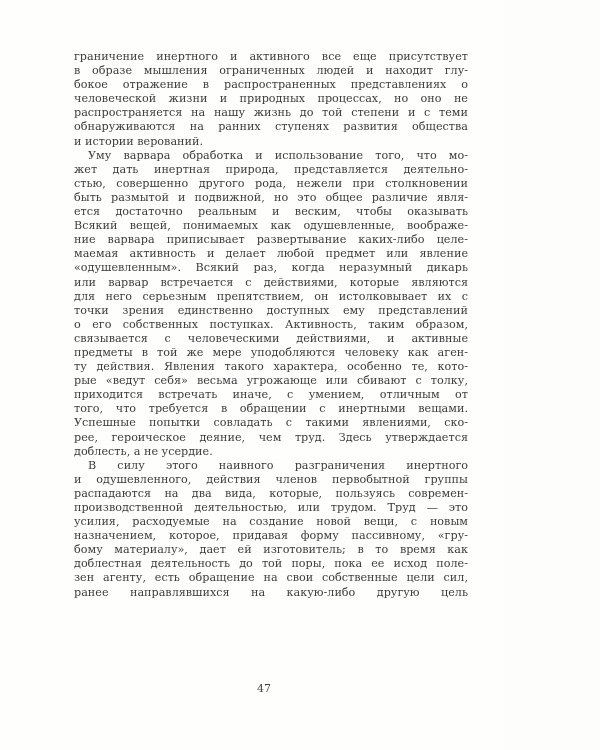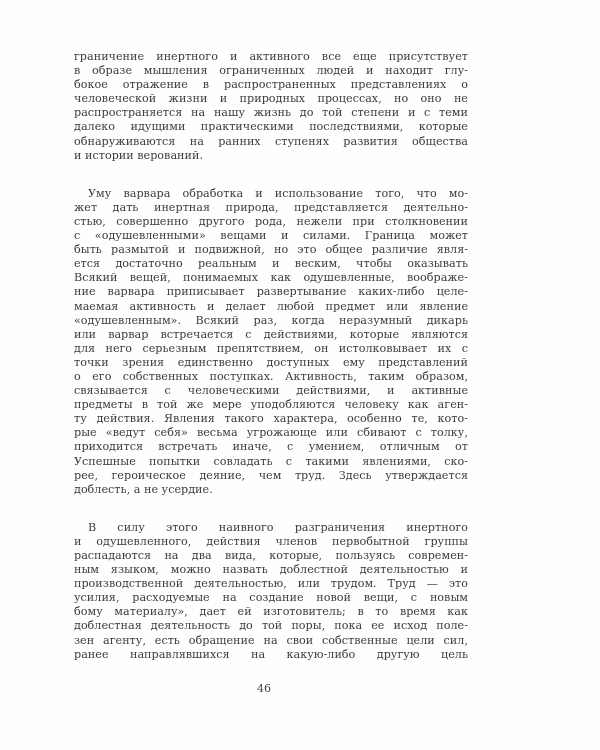--- a/index.html
+++ b/index.html
@@ -26,21 +26,21 @@
   .line {
     display: block;
     width: 394px;
     height: 14.1px;
     white-space: nowrap;
     text-align: justify;
     text-align-last: justify;
     overflow: hidden;
   }
   .line.last { text-align-last: left; }
-  .line.indent { padding-left: 14px; width: 380px; margin-top: 24px; }
+  .line.indent { padding-left: 14px; width: 380px; }
   .page-number {
     position: absolute;
     left: 250px;
     top: 682px;
     width: 28px;
     text-align: center;
     font-family: "DejaVu Serif", "Liberation Serif", serif;
     font-size: 11px;
     color: #444;
   }
@@ -50,58 +50,57 @@
 
 <div class="page">
   <div class="text-block">
 
     <div>
       <span class="line">граничение инертного и активного все еще присутствует</span>
       <span class="line">в образе мышления ограниченных людей и находит глу-</span>
       <span class="line">бокое отражение в распространенных представлениях о</span>
       <span class="line">человеческой жизни и природных процессах, но оно не</span>
       <span class="line">распространяется на нашу жизнь до той степени и с теми</span>
-      <span class="line">далеко идущими практическими последствиями, которые</span>
       <span class="line">обнаруживаются на ранних ступенях развития общества</span>
       <span class="line last">и истории верований.</span>
     </div>
 
     <div>
       <span class="line indent">Уму варвара обработка и использование того, что мо-</span>
       <span class="line">жет дать инертная природа, представляется деятельно-</span>
       <span class="line">стью, совершенно другого рода, нежели при столкновении</span>
-      <span class="line">с «одушевленными» вещами и силами. Граница может</span>
       <span class="line">быть размытой и подвижной, но это общее различие явля-</span>
       <span class="line">ется достаточно реальным и веским, чтобы оказывать</span>
       <span class="line">Всякий вещей, понимаемых как одушевленные, воображе-</span>
       <span class="line">ние варвара приписывает развертывание каких-либо целе-</span>
       <span class="line">маемая активность и делает любой предмет или явление</span>
       <span class="line">«одушевленным». Всякий раз, когда неразумный дикарь</span>
       <span class="line">или варвар встречается с действиями, которые являются</span>
       <span class="line">для него серьезным препятствием, он истолковывает их с</span>
       <span class="line">точки зрения единственно доступных ему представлений</span>
       <span class="line">о его собственных поступках. Активность, таким образом,</span>
       <span class="line">связывается с человеческими действиями, и активные</span>
       <span class="line">предметы в той же мере уподобляются человеку как аген-</span>
       <span class="line">ту действия. Явления такого характера, особенно те, кото-</span>
       <span class="line">рые «ведут себя» весьма угрожающе или сбивают с толку,</span>
       <span class="line">приходится встречать иначе, с умением, отличным от</span>
+      <span class="line">того, что требуется в обращении с инертными вещами.</span>
       <span class="line">Успешные попытки совладать с такими явлениями, ско-</span>
       <span class="line">рее, героическое деяние, чем труд. Здесь утверждается</span>
       <span class="line last">доблесть, а не усердие.</span>
     </div>
 
     <div>
       <span class="line indent">В силу этого наивного разграничения инертного</span>
       <span class="line">и одушевленного, действия членов первобытной группы</span>
       <span class="line">распадаются на два вида, которые, пользуясь современ-</span>
-      <span class="line">ным языком, можно назвать доблестной деятельностью и</span>
       <span class="line">производственной деятельностью, или трудом. Труд — это</span>
       <span class="line">усилия, расходуемые на создание новой вещи, с новым</span>
+      <span class="line">назначением, которое, придавая форму пассивному, «гру-</span>
       <span class="line">бому материалу», дает ей изготовитель; в то время как</span>
       <span class="line">доблестная деятельность до той поры, пока ее исход поле-</span>
       <span class="line">зен агенту, есть обращение на свои собственные цели сил,</span>
       <span class="line">ранее направлявшихся на какую-либо другую цель</span>
     </div>
   </div>
 
-  <div class="page-number">46</div>
+  <div class="page-number">47</div>
 </div>
 
 </body></html>

